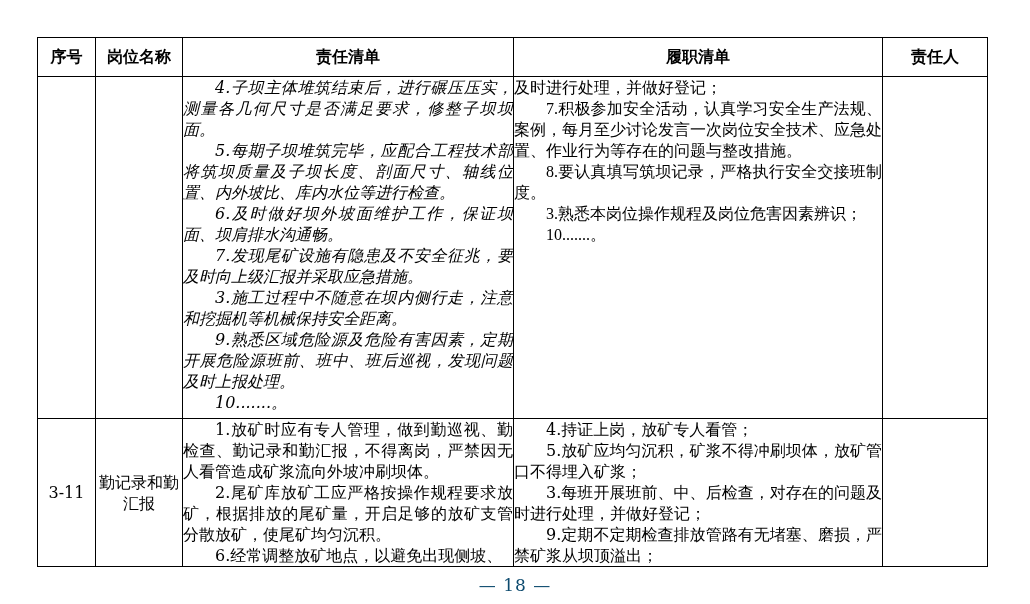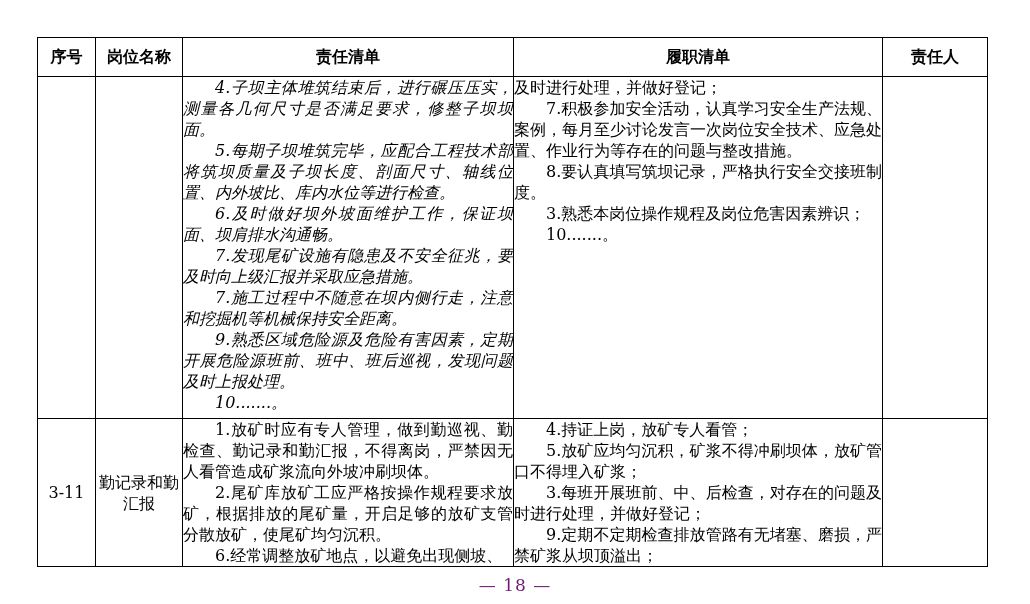--- a/index.html
+++ b/index.html
@@ -60,21 +60,21 @@
   .para.cont {
     text-indent: 0;
   }
   .page-footer {
     position: absolute;
     left: 0;
     top: 575px;
     width: 1030px;
     text-align: center;
     font-size: 17px;
-    color: #701a75;
+    color: #0c4a6e;
     letter-spacing: 1px;
   }
 </style>
 </head>
 <body>
 
 <div class="page">
   <table class="resp-table">
     <colgroup>
       <col style="width:58px">
@@ -95,27 +95,27 @@
     <tbody id="table-body">
         <tr>
           <td class="center-cell"></td>
           <td class="center-cell"></td>
           <td class="text-cell">
             <div class="cell-inner" style="height: 341px; font-style: italic;">
               <p class="para">4.子坝主体堆筑结束后，进行碾压压实，测量各几何尺寸是否满足要求，修整子坝坝面。</p>
               <p class="para">5.每期子坝堆筑完毕，应配合工程技术部将筑坝质量及子坝长度、剖面尺寸、轴线位置、内外坡比、库内水位等进行检查。</p>
               <p class="para">6.及时做好坝外坡面维护工作，保证坝面、坝肩排水沟通畅。</p>
               <p class="para">7.发现尾矿设施有隐患及不安全征兆，要及时向上级汇报并采取应急措施。</p>
-              <p class="para">7.施工过程中不随意在坝内侧行走，注意和挖掘机等机械保持安全距离。</p>
+              <p class="para">3.施工过程中不随意在坝内侧行走，注意和挖掘机等机械保持安全距离。</p>
               <p class="para">9.熟悉区域危险源及危险有害因素，定期开展危险源班前、班中、班后巡视，发现问题及时上报处理。</p>
               <p class="para">10.......。</p>
             </div>
           </td>
           <td class="text-cell">
-            <div class="cell-inner" style="height: 341px;">
+            <div class="cell-inner" style="height: 341px; font-family: Liberation Serif, serif;">
               <p class="para cont">及时进行处理，并做好登记；</p>
               <p class="para">7.积极参加安全活动，认真学习安全生产法规、案例，每月至少讨论发言一次岗位安全技术、应急处置、作业行为等存在的问题与整改措施。</p>
               <p class="para">8.要认真填写筑坝记录，严格执行安全交接班制度。</p>
               <p class="para">3.熟悉本岗位操作规程及岗位危害因素辨识；</p>
               <p class="para">10.......。</p>
             </div>
           </td>
           <td class="center-cell"></td>
         </tr>
         <tr>

